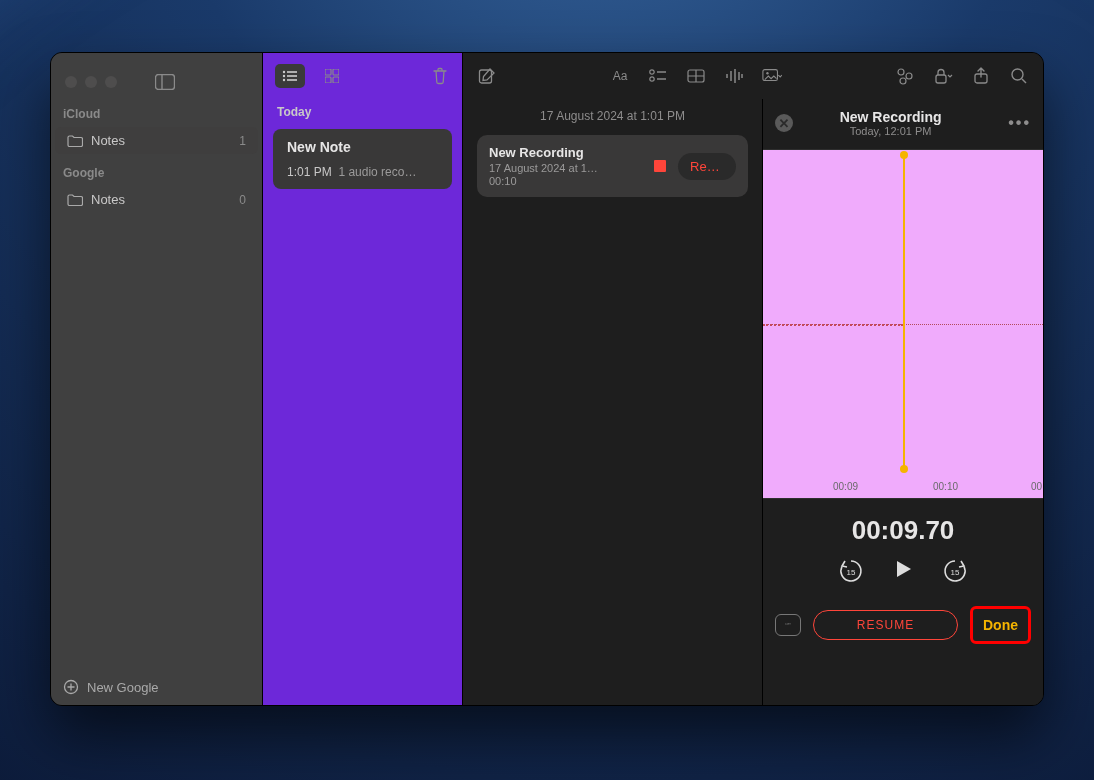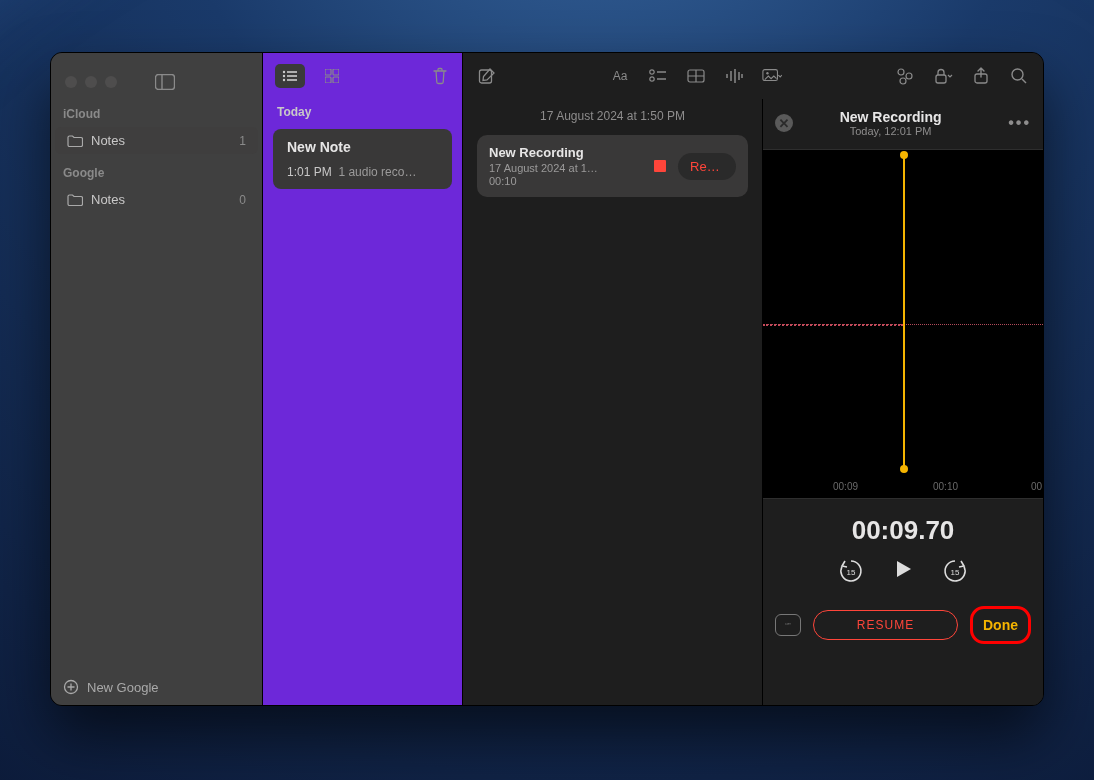--- a/index.html
+++ b/index.html
@@ -93,41 +93,41 @@
   .resume-pill{ background:#2a2a2a; color:#ff453a; font-size:13px; border-radius:16px; padding:6px 12px; max-width:58px; overflow:hidden; text-overflow:ellipsis; white-space:nowrap; cursor:pointer;}
 
   .rec-panel{ width:280px; display:flex; flex-direction:column; background:#1e1e1e;}
   .rp-header{ display:flex; align-items:center; padding:10px 12px 4px; gap:10px;}
   .close-circle{width:18px;height:18px;border-radius:50%;background:#5a5a5a;color:#2a2a2a;display:flex;align-items:center;justify-content:center;font-size:13px;font-weight:700;cursor:pointer;}
   .rp-title-block{flex:1; text-align:center; margin-left:-20px;}
   .rp-title{ color:#e7e6e6; font-size:14px; font-weight:600;}
   .rp-sub{ color:#8e8d8d; font-size:11px;}
   .rp-more{ color:#8e8d8d; letter-spacing:2px; cursor:pointer; font-size:16px; font-weight:700;}
 
-  .wave-area{ margin:8px 0 0; background:#000000; flex:0 0 350px; position:relative; border-top:1px solid #2e2e2e; border-bottom:1px solid #2e2e2e; overflow:hidden;}
+  .wave-area{ margin:8px 0 0; background:#f0abfc; flex:0 0 350px; position:relative; border-top:1px solid #2e2e2e; border-bottom:1px solid #2e2e2e; overflow:hidden;}
   .wave-mid{ position:absolute; top:50%; left:0; right:0; border-top:1px dotted #b34a5a;}
   .wave-dots{ position:absolute; top:50%; left:0; width:140px; border-top:2px dotted #c44a5a;}
   .playhead{ position:absolute; top:4px; bottom:28px; left:140px; width:2px; background:#f5b400;}
   .playhead::before{content:'';position:absolute;top:-3px;left:-3px;width:8px;height:8px;border-radius:50%;background:#f5b400;}
   .playhead::after{content:'';position:absolute;bottom:-3px;left:-3px;width:8px;height:8px;border-radius:50%;background:#f5b400;}
   .ticks{position:absolute; left:0; right:0; bottom:6px; height:16px; display:flex; justify-content:space-between; color:#6a6a6a; font-size:10px; padding:0 0 0 0;}
   .tick{position:absolute; bottom:0;}
   .tick1{left:70px;}
   .tick2{left:170px;}
   .tick3{left:268px;}
 
   .timecode{ text-align:center; padding:16px 0 6px;}
   .timecode span{ color:#e7e6e6; font-size:26px; font-weight:700; font-variant-numeric:tabular-nums;}
   .transport{ display:flex; gap:28px; justify-content:center; padding:6px 0 14px; color:#ddd;}
   .transport .ctrl{cursor:pointer;}
   .bottom-row{ display:flex; align-items:center; gap:12px; padding:8px 12px 12px;}
   .tx-icon{ width:26px;height:22px; border:1.5px solid #777; border-radius:6px; display:flex;align-items:center;justify-content:center;color:#777;font-size:10px;cursor:pointer;}
   .resume-btn{ flex:1; border:1.5px solid #ff453a; color:#ff453a; text-align:center; padding:7px 0; border-radius:18px; font-size:12px; letter-spacing:1px; cursor:pointer;}
   .done-btn{ color:#f5b400; font-weight:600; font-size:14px; padding:6px 8px; cursor:pointer;}
-  .done-highlight{ border:3px solid #ff0000; border-radius:14px; padding:2px;}
+  .done-highlight{ border:3px solid #ff0000; border-radius:6px; padding:2px;}
 
   svg{display:block;}
 </style>
 </head>
 <body>
 
 <div class="earth"></div>
 
 <div class="window">
 
@@ -286,21 +286,21 @@
       <div class="tb-icon">
         <svg width="18" height="18" viewBox="0 0 18 18">
             <circle cx="7.5" cy="7.5" r="5.5" fill="none" stroke="#8a8a8a" stroke-width="1.4"></circle>
             <line x1="12" y1="12" x2="16" y2="16" stroke="#8a8a8a" stroke-width="1.4"></line>
           </svg>
       </div>
     </div>
 
     <div class="editor-body">
       <div class="editor-main">
-        <div class="date-line">17 August 2024 at 1:50 PM</div>
+        <div class="date-line">17 August 2024 at 1:01 PM</div>
         <div class="rec-chip">
           <div class="rec-info">
             <div class="t">New Recording</div>
             <div class="s">17 August 2024 at 1…</div>
             <div class="d">00:10</div>
           </div>
           <div class="rec-square"></div>
           <div class="resume-pill">Resu…</div>
         </div>
       </div>

